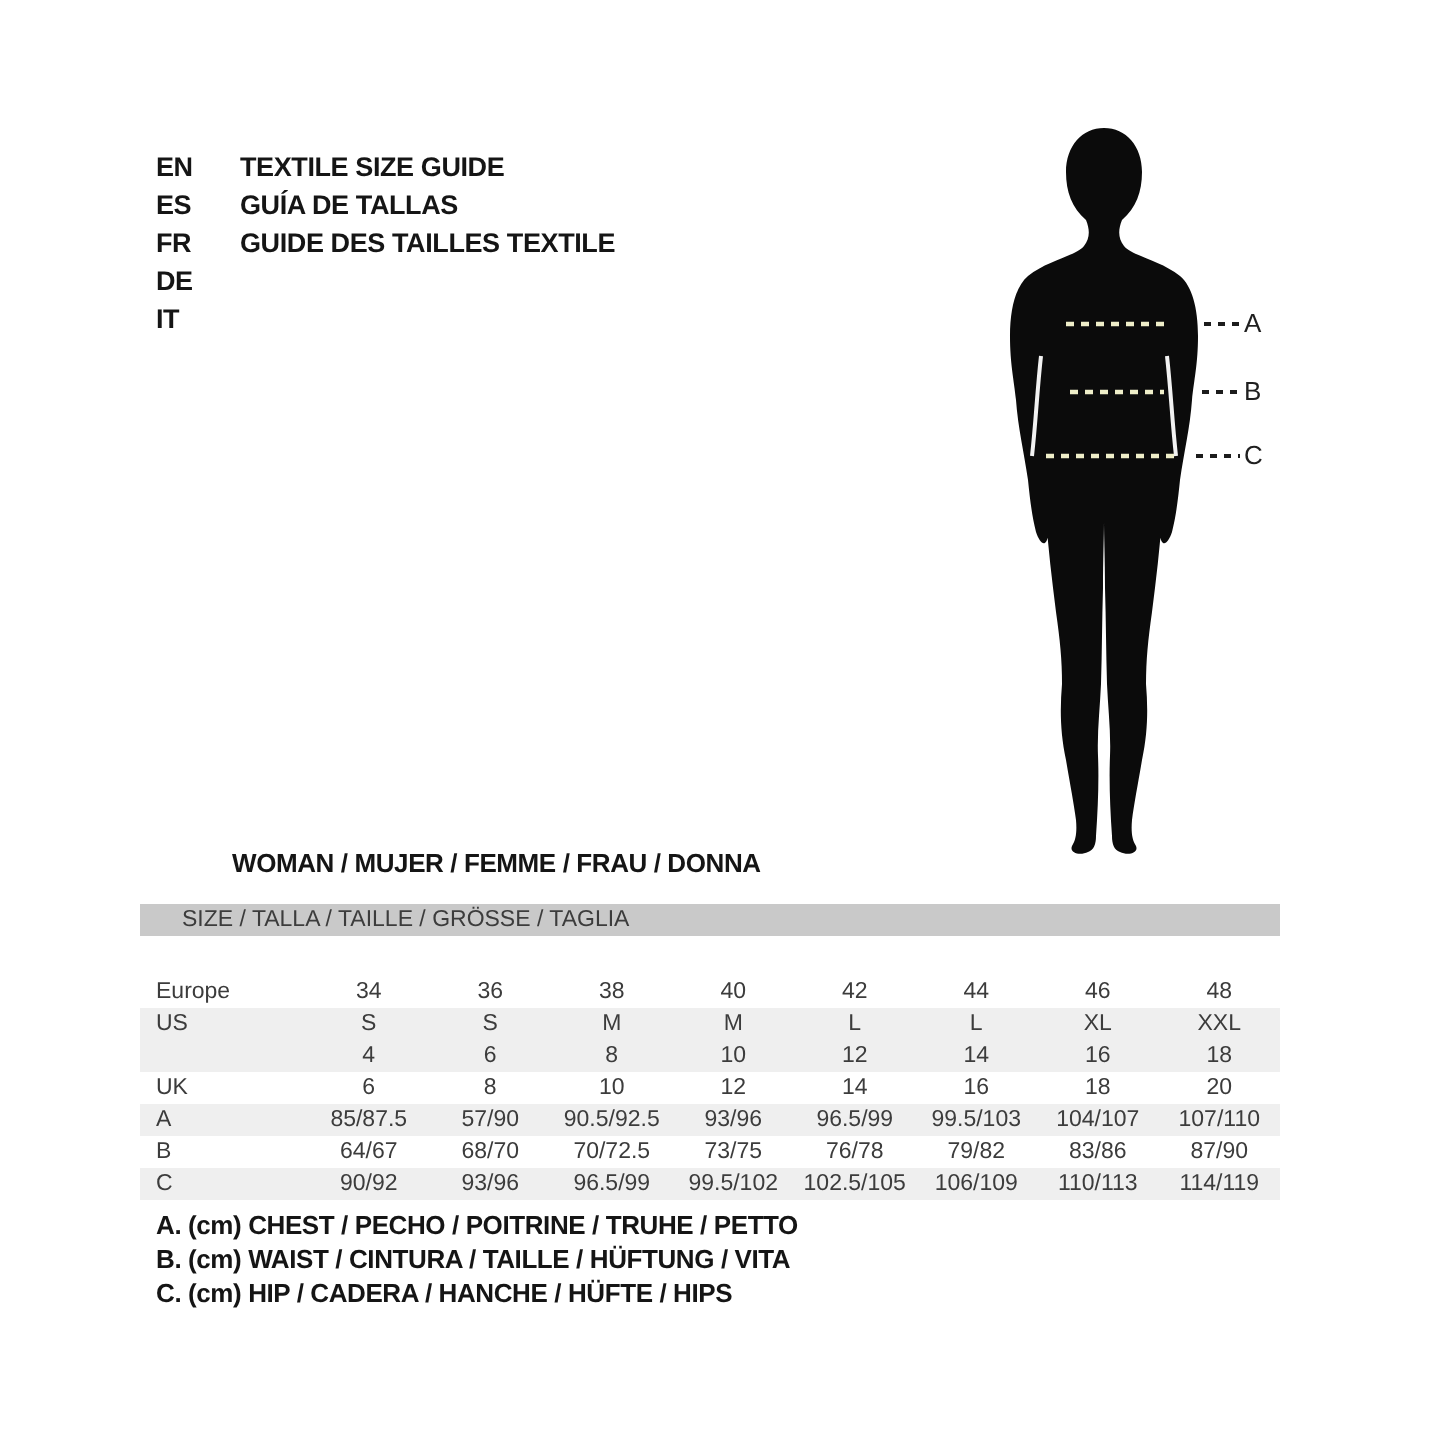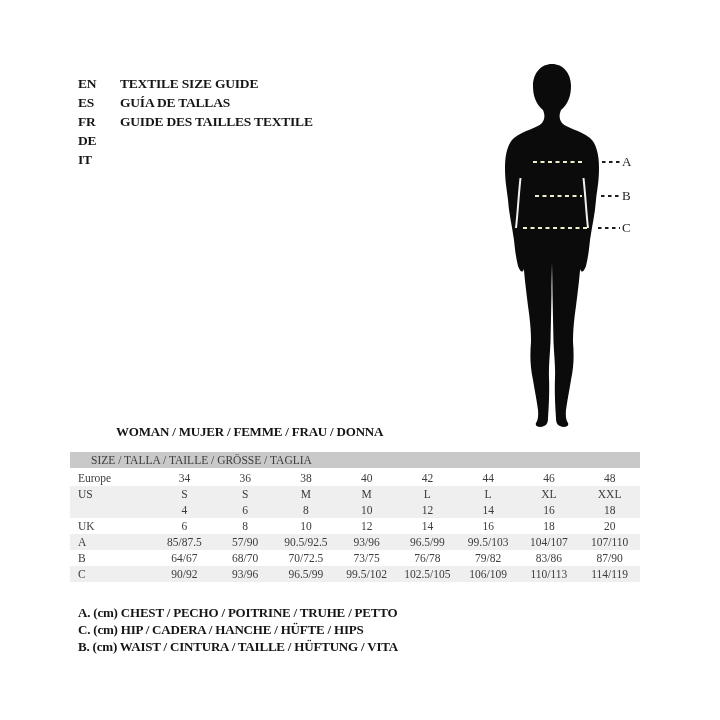--- a/index.html
+++ b/index.html
@@ -1,20 +1,20 @@
 <!DOCTYPE html>
 <html><head>
 <meta charset="utf-8">
 <style>
   html,body{margin:0;padding:0;}
   .canvas{
     position:relative;
     width:720px;height:720px;
     background:var(--background,#fff);
-    font-family:Liberation Serif, serif;
+    font-family:Liberation Sans, sans-serif;
     overflow:hidden;
     color:var(--text,#222);
   }
   
   .lang-block{position:absolute;left:78px;top:74px;}
   .lang-row{display:flex;line-height:19px;font-size:13.5px;font-weight:bold;letter-spacing:-0.2px;color:#151515;}
   .lang-code{width:42px;flex:0 0 42px;}
   
   .figure-svg{position:absolute;left:490px;top:58px;width:150px;height:375px;}
   .body-shape{fill:var(--silhouette,#0b0b0b);}
@@ -24,21 +24,21 @@
   .marker{position:absolute;left:622px;width:24px;font-size:13px;line-height:18px;color:#1f1f1f;}
   .marker-a{top:153px;} .marker-b{top:187px;} .marker-c{top:219px;}
   
   .section-title{position:absolute;left:78px;top:424px;font-size:13px;font-weight:bold;letter-spacing:-0.2px;color:#151515;margin-left:38px;}
   
   .table-wrap{position:absolute;left:70px;top:452px;width:570px;}
   .table-header{
     height:16px;line-height:16px;background:var(--table-header-bg,#c9c9c9);
     font-size:11.5px;color:#3c3c3c;padding-left:21px;box-sizing:border-box;
   }
-  table.sizes{border-collapse:collapse;table-layout:fixed;width:570px;margin-top:2px;}
+  table.sizes{border-collapse:collapse;table-layout:fixed;width:570px;margin-top:20px;}
   table.sizes td{
     height:16px;line-height:16px;padding:0;font-size:11.5px;color:var(--table-text,#3c3c3c);
     text-align:center;white-space:nowrap;overflow:hidden;
   }
   table.sizes td.rowlabel{text-align:left;padding-left:8px;}
   table.sizes tr.shade{background:var(--table-alt-row-bg,#efefef);}
   
   .legend{position:absolute;left:78px;top:604px;}
   .legend-row{font-size:13px;font-weight:bold;line-height:17px;letter-spacing:-0.2px;color:#151515;}
 </style>
@@ -220,17 +220,17 @@
             <td>106/109</td>
             <td>110/113</td>
             <td>114/119</td>
           </tr>
         </tbody>
     </table>
   </div>
 
   <div class="legend">
     <div class="legend-row">A. (cm) CHEST / PECHO / POITRINE / TRUHE / PETTO</div>
+    <div class="legend-row">B. (cm) WAIST / CINTURA / TAILLE / HÜFTUNG / VITA</div>
     <div class="legend-row">C. (cm) HIP / CADERA / HANCHE / HÜFTE / HIPS</div>
-    <div class="legend-row">B. (cm) WAIST / CINTURA / TAILLE / HÜFTUNG / VITA</div>
   </div>
 
 </div>
 
 </body></html>

